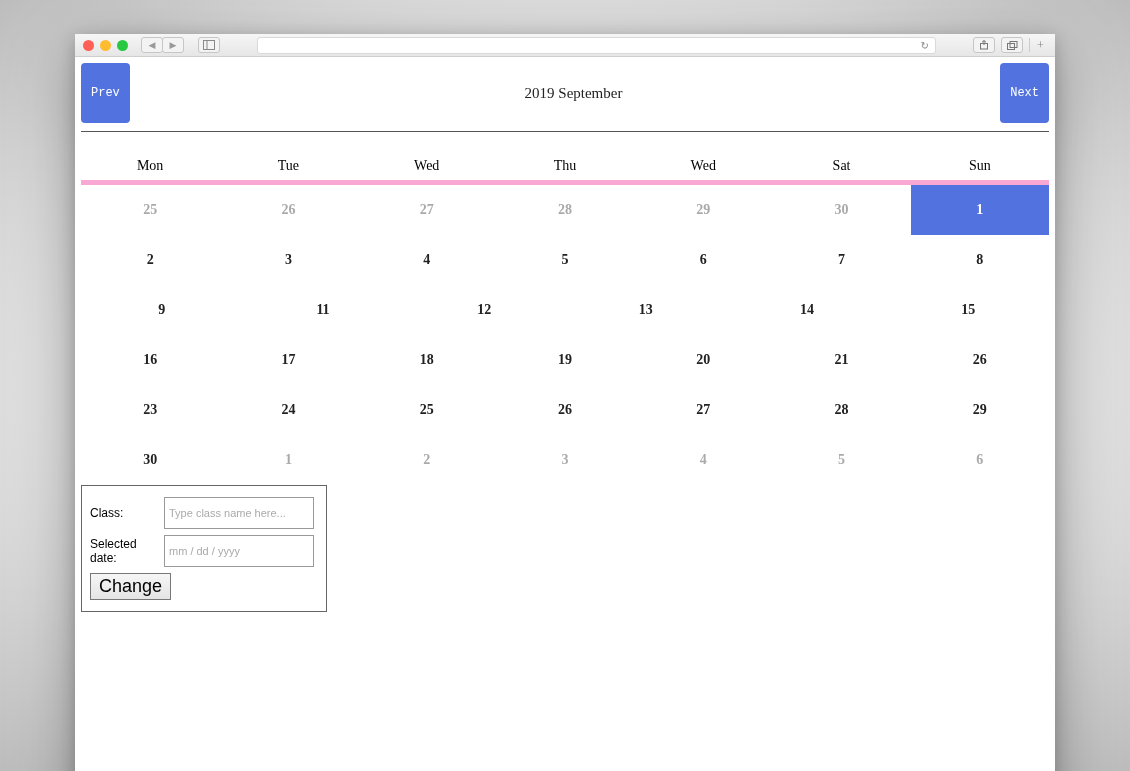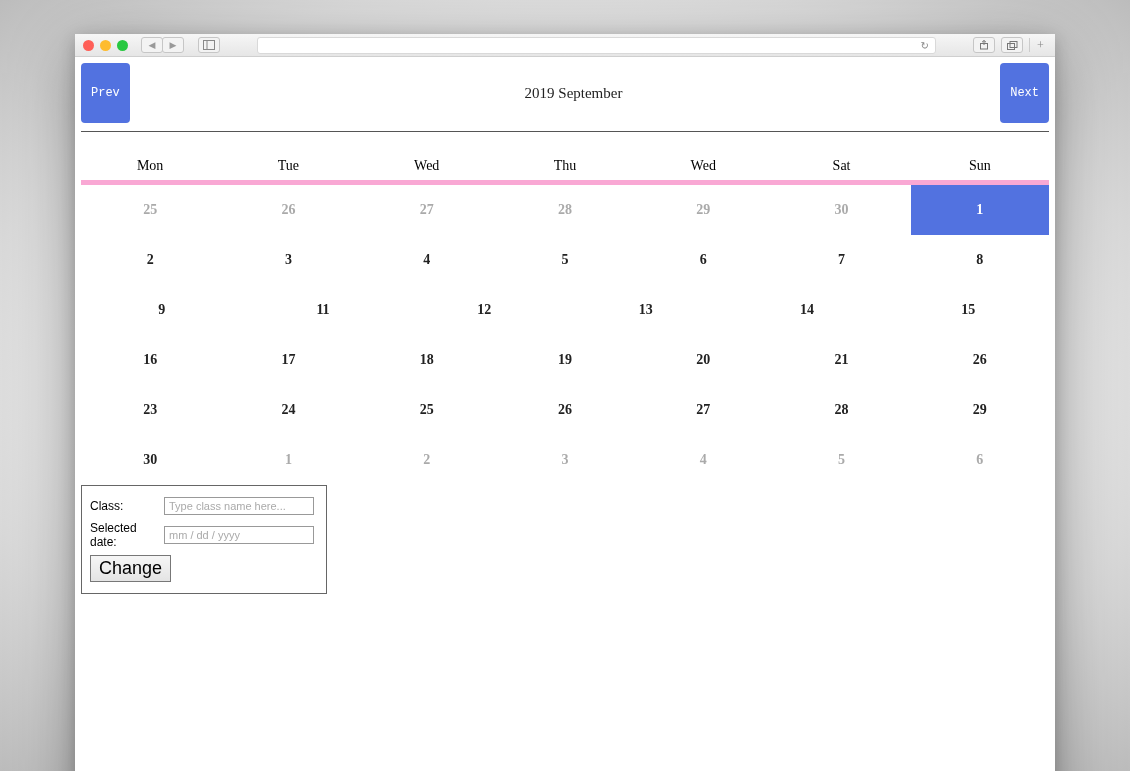--- a/index.html
+++ b/index.html
@@ -118,21 +118,21 @@
   .panel {
     border:1px solid #666;
     width:246px;
     padding:8px;
     font-family: Arial, sans-serif;
     font-size:12px;
   }
   .panel table { border-collapse:collapse; }
   .panel td { padding:3px 4px 3px 0; vertical-align:middle; }
   .panel input[type=text], .panel .dateinput {
-    width:150px; height:18px;
+    width:150px; height:32px;
     border:1px solid #999; background:#fff;
     font-size:11px; padding:0 4px;
     font-family: Arial, sans-serif;
     color:#666;
   }
   .panel input::placeholder { color:#aaa; }
   .change-btn {
     border:1px solid #777;
     background:linear-gradient(#f6f6f6,#e4e4e4);
     padding:2px 8px;

